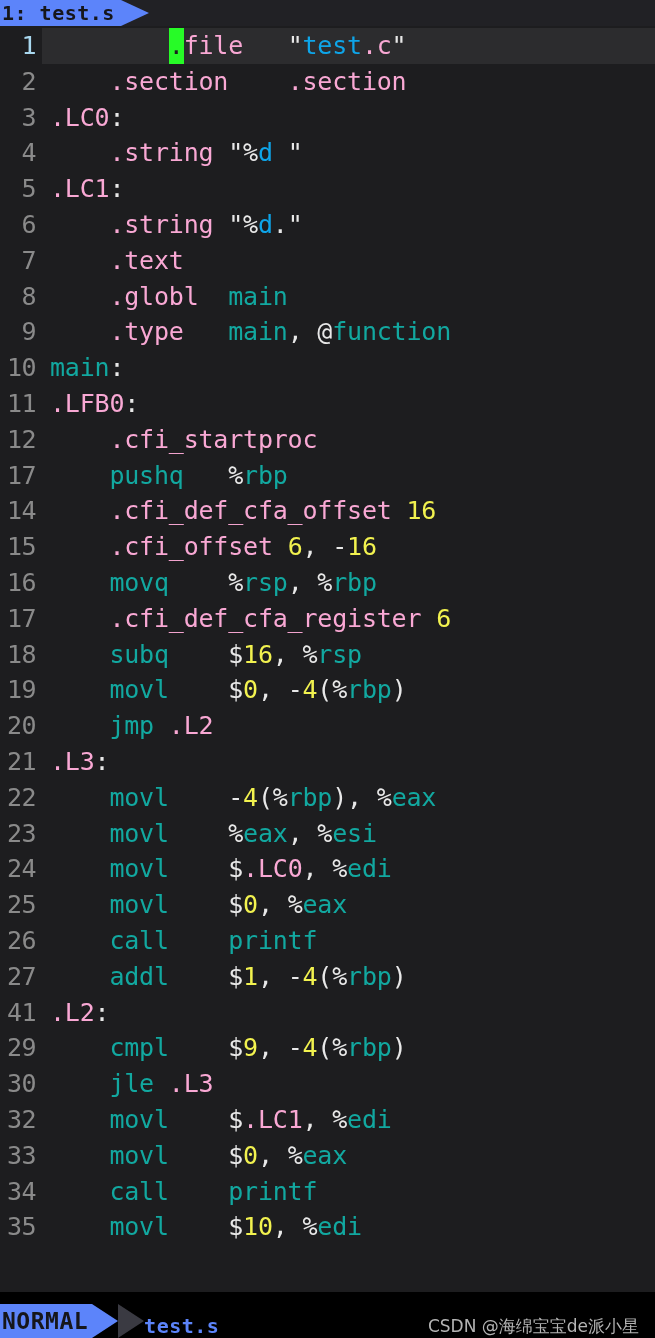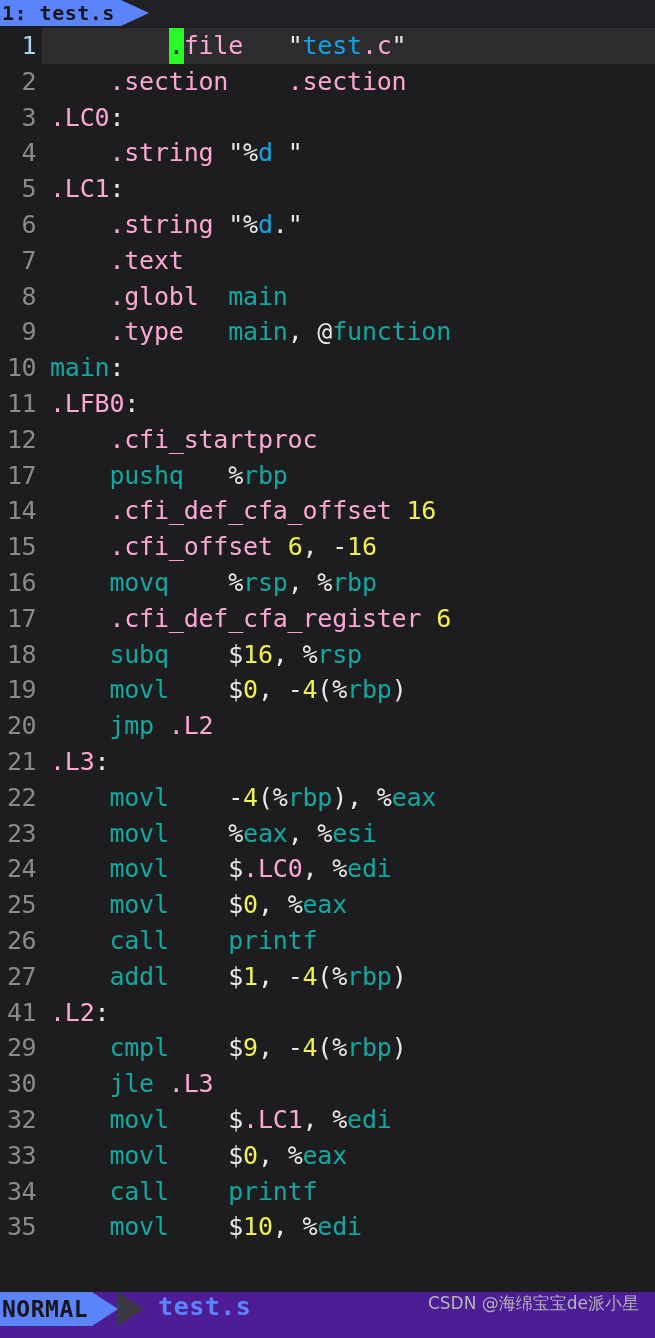--- a/index.html
+++ b/index.html
@@ -101,46 +101,45 @@
   .t-str   { color: #0ea5e9; }  
   .cursor  {
     background: #27fb27;
     color: #1d1d1f;
     display: inline-block;
   }
 
   
   .statusline {
     height: 46px;
-    background: #4c1d95;
-    display: flex;
-    align-items: flex-start;
+    background: #000000;
+    display: flex;
+    align-items: flex-end;
     flex: 0 0 auto;
     position: relative;
   }
   .mode {
     background: #5c84fa;
     color: #16161a;
     font-weight: 700;
     font-size: 23px;
     line-height: 34px;
     height: 34px;
     display: flex;
     align-items: center;
     padding: 0 4px 0 2px;
     letter-spacing: 0.5px;
     white-space: pre;
   }
   .mode-arrow { width: 26px; height: 34px; flex: 0 0 auto; }
   .sep-arrow  { width: 26px; height: 34px; flex: 0 0 auto; }
   .st-file {
     color: #5c84fa;
-    font-size: 25px;
+    font-size: 20px;
     font-weight: 700;
-    margin-left: 14px;
     letter-spacing: 0.5px;
     white-space: pre;
   }
   .st-spacer { flex: 1 1 auto; }
   .watermark {
     color: #b4b4b4;
     font-size: 17px;
     font-family: "DejaVu Sans", sans-serif;
     margin-right: 16px;
     white-space: pre;

